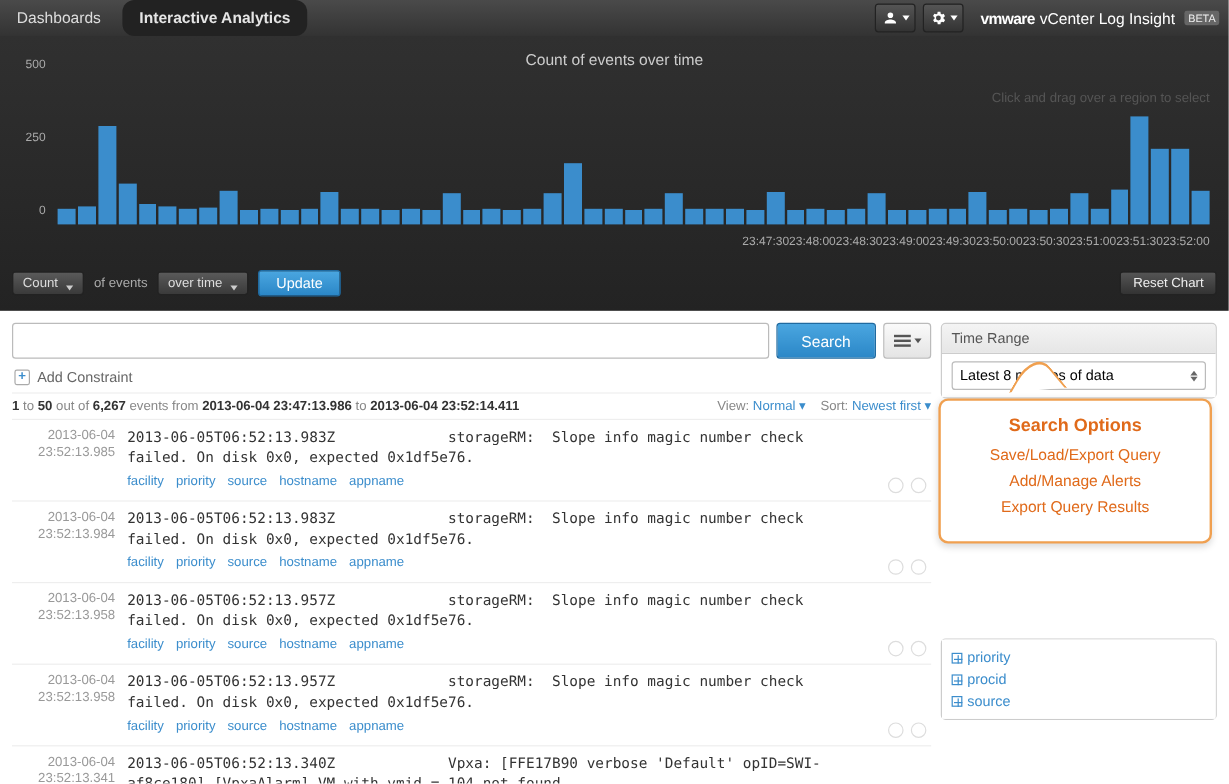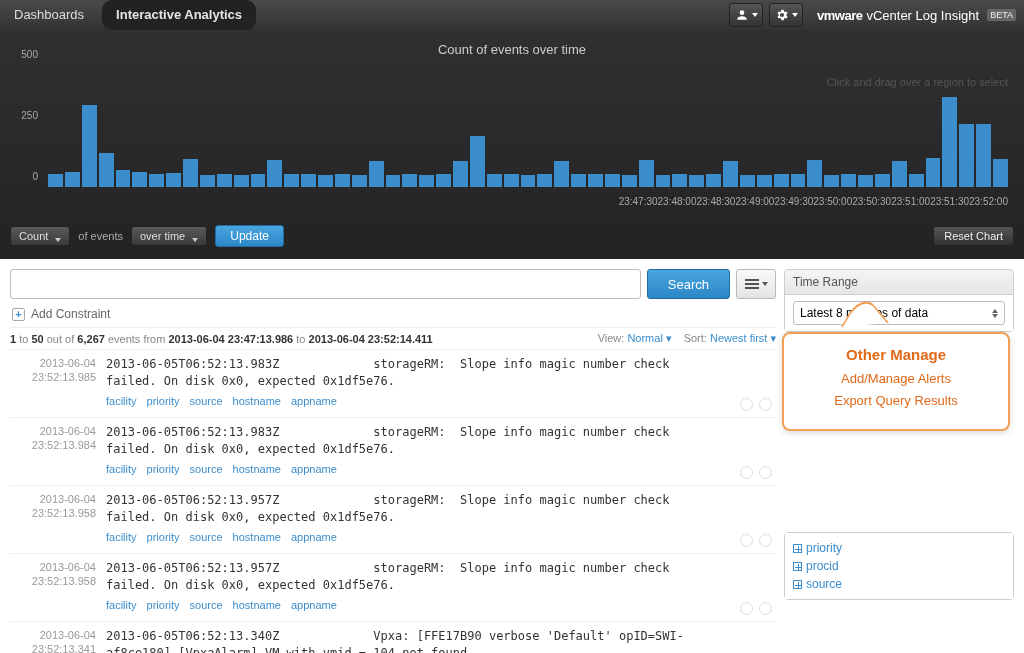--- a/index.html
+++ b/index.html
@@ -320,16 +320,17 @@
               <span class="sq"></span>
               <span>source</span>
             </li>
           </ul>
       </div>
     </div>
   </div>
 </div>
 
 <div class="callout">
-  <h3>Other Manage</h3>
+  <h3>Search Options</h3>
+  <div>Save/Load/Export Query</div>
   <div>Add/Manage Alerts</div>
   <div>Export Query Results</div>
 </div>
 
 </body></html>

